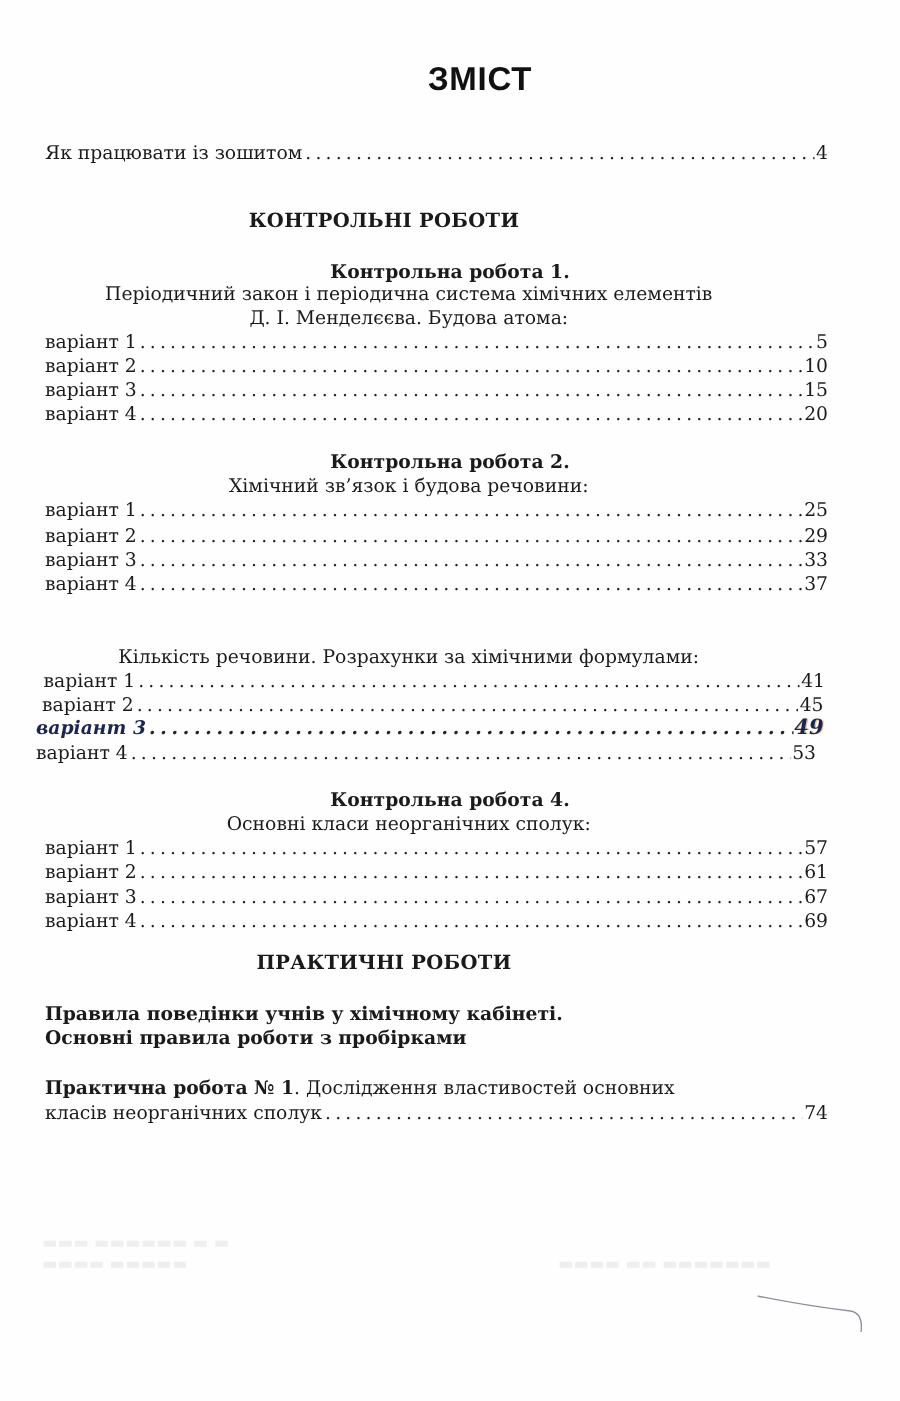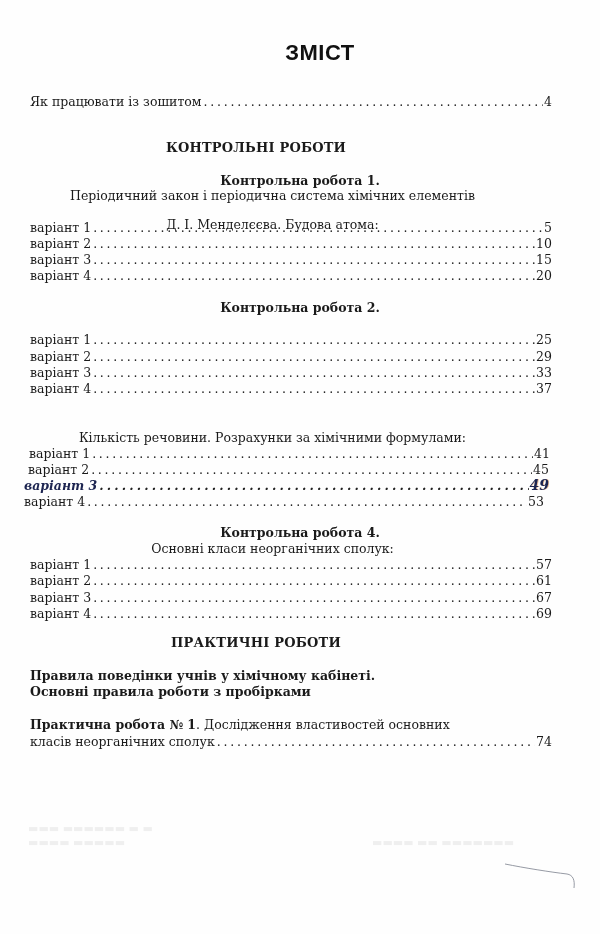--- a/index.html
+++ b/index.html
@@ -120,21 +120,21 @@
   <div class="toc-line" style="top:94px;">
     <span class="label">Як працювати із зошитом</span>
     <span class="dots"></span>
     <span class="page-num">4</span>
   </div>
 
   <div class="section-heading" style="top:140px;">КОНТРОЛЬНІ РОБОТИ</div>
 
   <div class="work-title" style="top:173px;">Контрольна робота 1.</div>
   <div class="work-subtitle" style="top:188px;">Періодичний закон і періодична система хімічних елементів</div>
-  <div class="work-subtitle" style="top:217px;">Д. І. Менделєєва. Будова атома:</div>
+  <div class="work-subtitle" style="top:204px;">Д. І. Менделєєва. Будова атома:</div>
 
   <div class="toc-line" style="top:220px;">
     <span class="label">варіант 1</span>
     <span class="dots"></span>
     <span class="page-num">5</span>
   </div>
   <div class="toc-line" style="top:236px;">
     <span class="label">варіант 2</span>
     <span class="dots"></span>
     <span class="page-num">10</span>
@@ -144,20 +144,21 @@
     <span class="dots"></span>
     <span class="page-num">15</span>
   </div>
   <div class="toc-line" style="top:268px;">
     <span class="label">варіант 4</span>
     <span class="dots"></span>
     <span class="page-num">20</span>
   </div>
 
   <div class="work-title" style="top:300px;">Контрольна робота 2.</div>
+  <div class="work-subtitle" style="top:316px;">Хімічний зв’язок і будова речовини:</div>
 
   <div class="toc-line" style="top:332px;">
     <span class="label">варіант 1</span>
     <span class="dots"></span>
     <span class="page-num">25</span>
   </div>
   <div class="toc-line" style="top:349px;">
     <span class="label">варіант 2</span>
     <span class="dots"></span>
     <span class="page-num">29</span>

